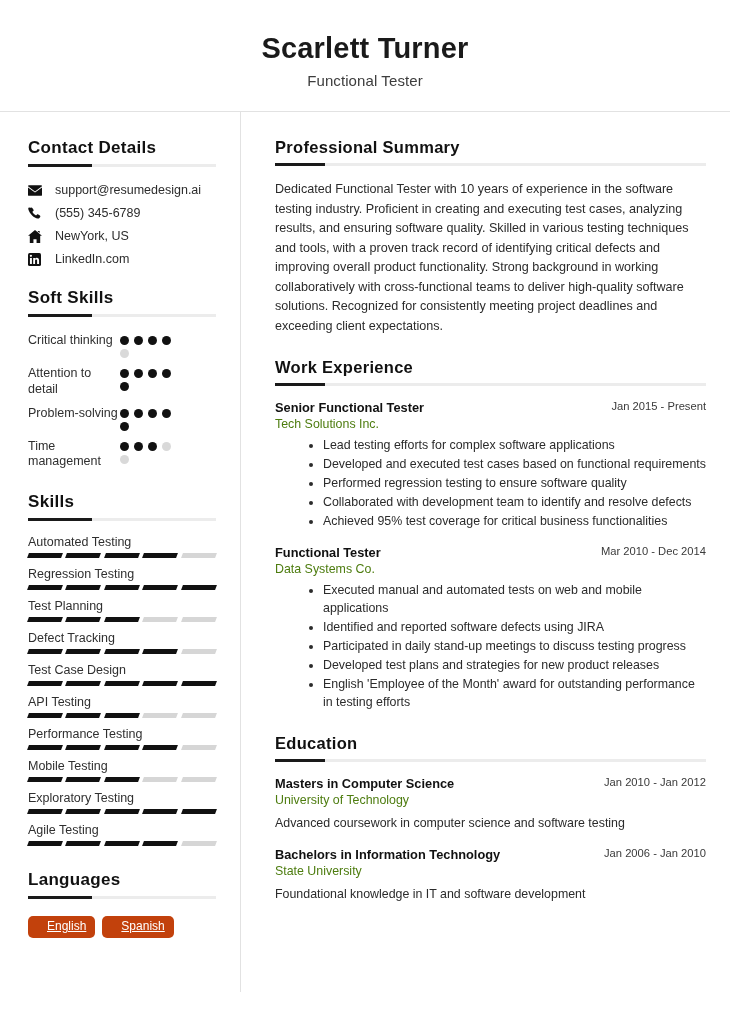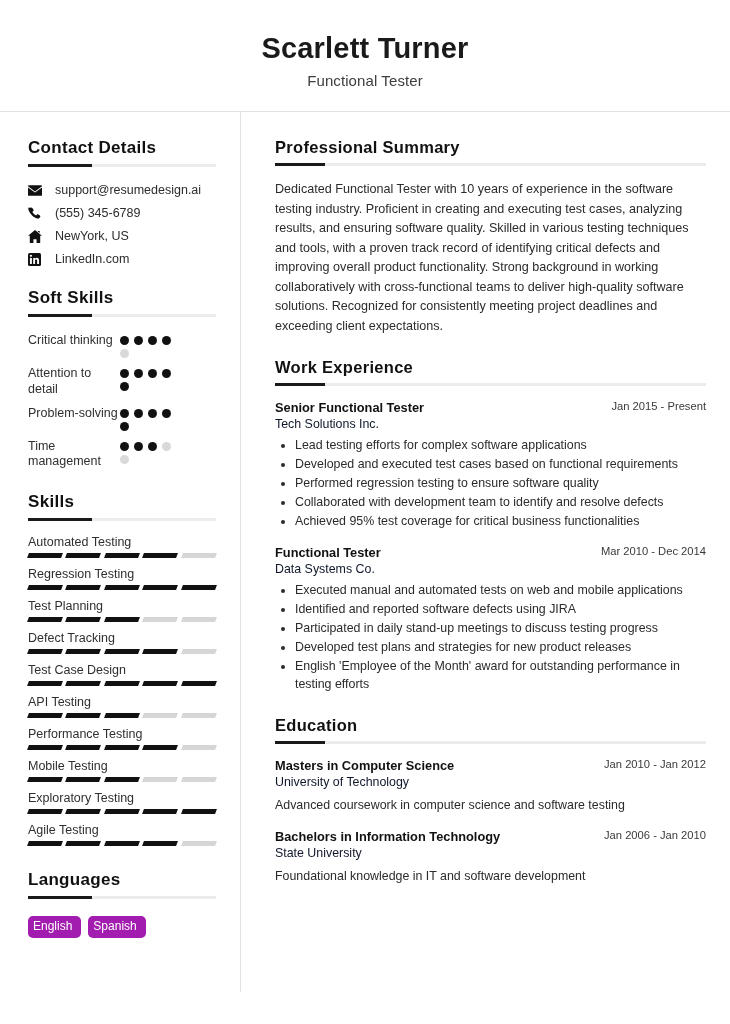--- a/index.html
+++ b/index.html
@@ -71,38 +71,38 @@
     font-size:12.5px; color:#2f2f2f; width:92px; min-width:92px;
     line-height:1.25; padding-top:1px;
   }
   .dots { display:flex; flex-wrap:wrap; width:62px; gap:4px 5px; padding-top:4px; }
   .dot { width:9px; height:9px; border-radius:50%; background:#d9d9d9; }
   .dot.on { background:#111; }
 
   
   .lang-wrap { margin-top:17px; display:flex; gap:7px; flex-wrap:wrap; }
   .chip {
-    background:#a21caf; color:#fff; font-size:12px;
-    padding:4px 9px 5px 5px; border-radius:5px; line-height:1.1;
+    background:#c2410c; color:#fff; font-size:12px;
+    padding:4px 9px 5px 19px; border-radius:5px; line-height:1.1;text-decoration:underline;
   }
 
   
   .block { margin-bottom:22px; }
   .summary {
     font-size:12.6px; line-height:1.55; color:#2b2b2b; margin-top:14px;
     text-align:left;
   }
   .entry { margin-top:14px; }
   .entry-head { display:flex; justify-content:space-between; align-items:flex-start; gap:10px; }
   .entry-title { font-size:12.8px; font-weight:bold; color:#111; }
   .entry-date { font-size:11.2px; color:#3a3a3a; white-space:nowrap; }
-  .entry-org { font-size:12.4px; color:#0f172a; margin-top:2px; }
+  .entry-org { font-size:12.4px; color:#4d7c0f; margin-top:2px; }
   ul.bullets { margin:6px 0 0 0; padding-left:20px; }
   ul.bullets li {
-    font-size:12.4px; color:#2b2b2b; line-height:1.45; margin-bottom:1px;
+    font-size:12.4px; color:#2b2b2b; line-height:1.45; margin-bottom:1px;margin-left:28px;
   }
   .edu-desc { font-size:12.4px; color:#2b2b2b; margin-top:8px; line-height:1.45; }
 </style>
 </head>
 <body>
 
 <div class="page">
 
   <div class="header">
     <div class="name">Scarlett Turner</div>

